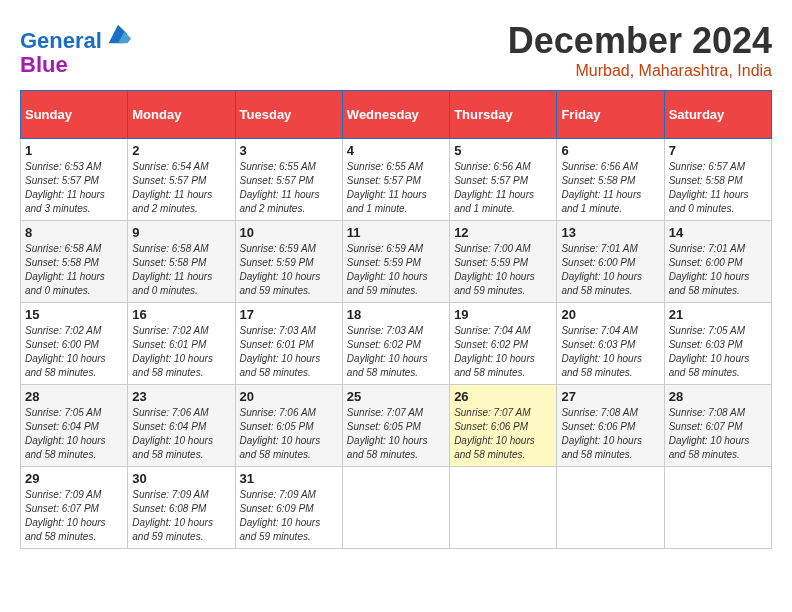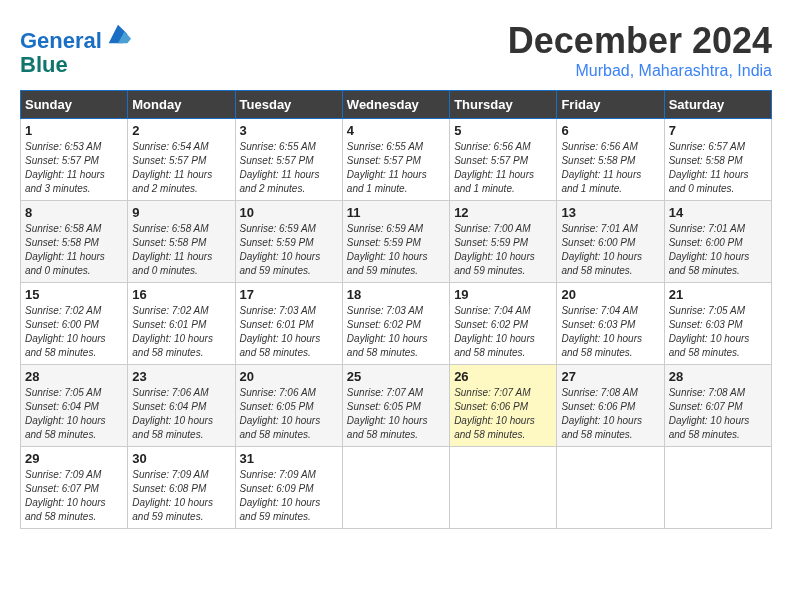--- a/index.html
+++ b/index.html
@@ -37,31 +37,31 @@
     .title-block {
       text-align: right;
     }
     .month-title {
       font-size: 36px;
       font-weight: bold;
       color: #333;
     }
     .location-title {
       font-size: 16px;
-      color: #3b82f6;
+      color: #c2410c;
     }
     .calendar {
       width: 100%;
       border-collapse: collapse;
       font-size: 11px;
     }
     .calendar th {
-      background: #404040;
+      background: #ef4444;
       color: #fff;
-      padding: 6px 4px;
+      padding: 16px 4px;
       text-align: left;
       font-size: 13px;
       font-weight: bold;
       border: 1px solid #1a6fc4;
     }
     .calendar td {
       border: 1px solid #ccc;
       vertical-align: top;
       padding: 4px;
       width: calc(100% / 7);
@@ -90,21 +90,21 @@
 <body>
 
 <div class="header">
   <div class="logo">
     <div>
       <div class="logo-text">
         <span>General</span><svg class="logo-icon" viewBox="0 0 30 30" xmlns="http://www.w3.org/2000/svg">
           <polygon points="5,25 15,5 25,15 20,25" fill="#1a6fc4"></polygon>
           <polygon points="15,25 22,12 29,20 25,25" fill="#4a9fd4"></polygon>
         </svg><br>
-        <span style="color:#0f766e">Blue</span>
+        <span style="color:#a21caf">Blue</span>
       </div>
     </div>
   </div>
   <div class="title-block">
     <div class="month-title">December 2024</div>
     <div class="location-title">Murbad, Maharashtra, India</div>
   </div>
 </div>
 
 <table class="calendar">

